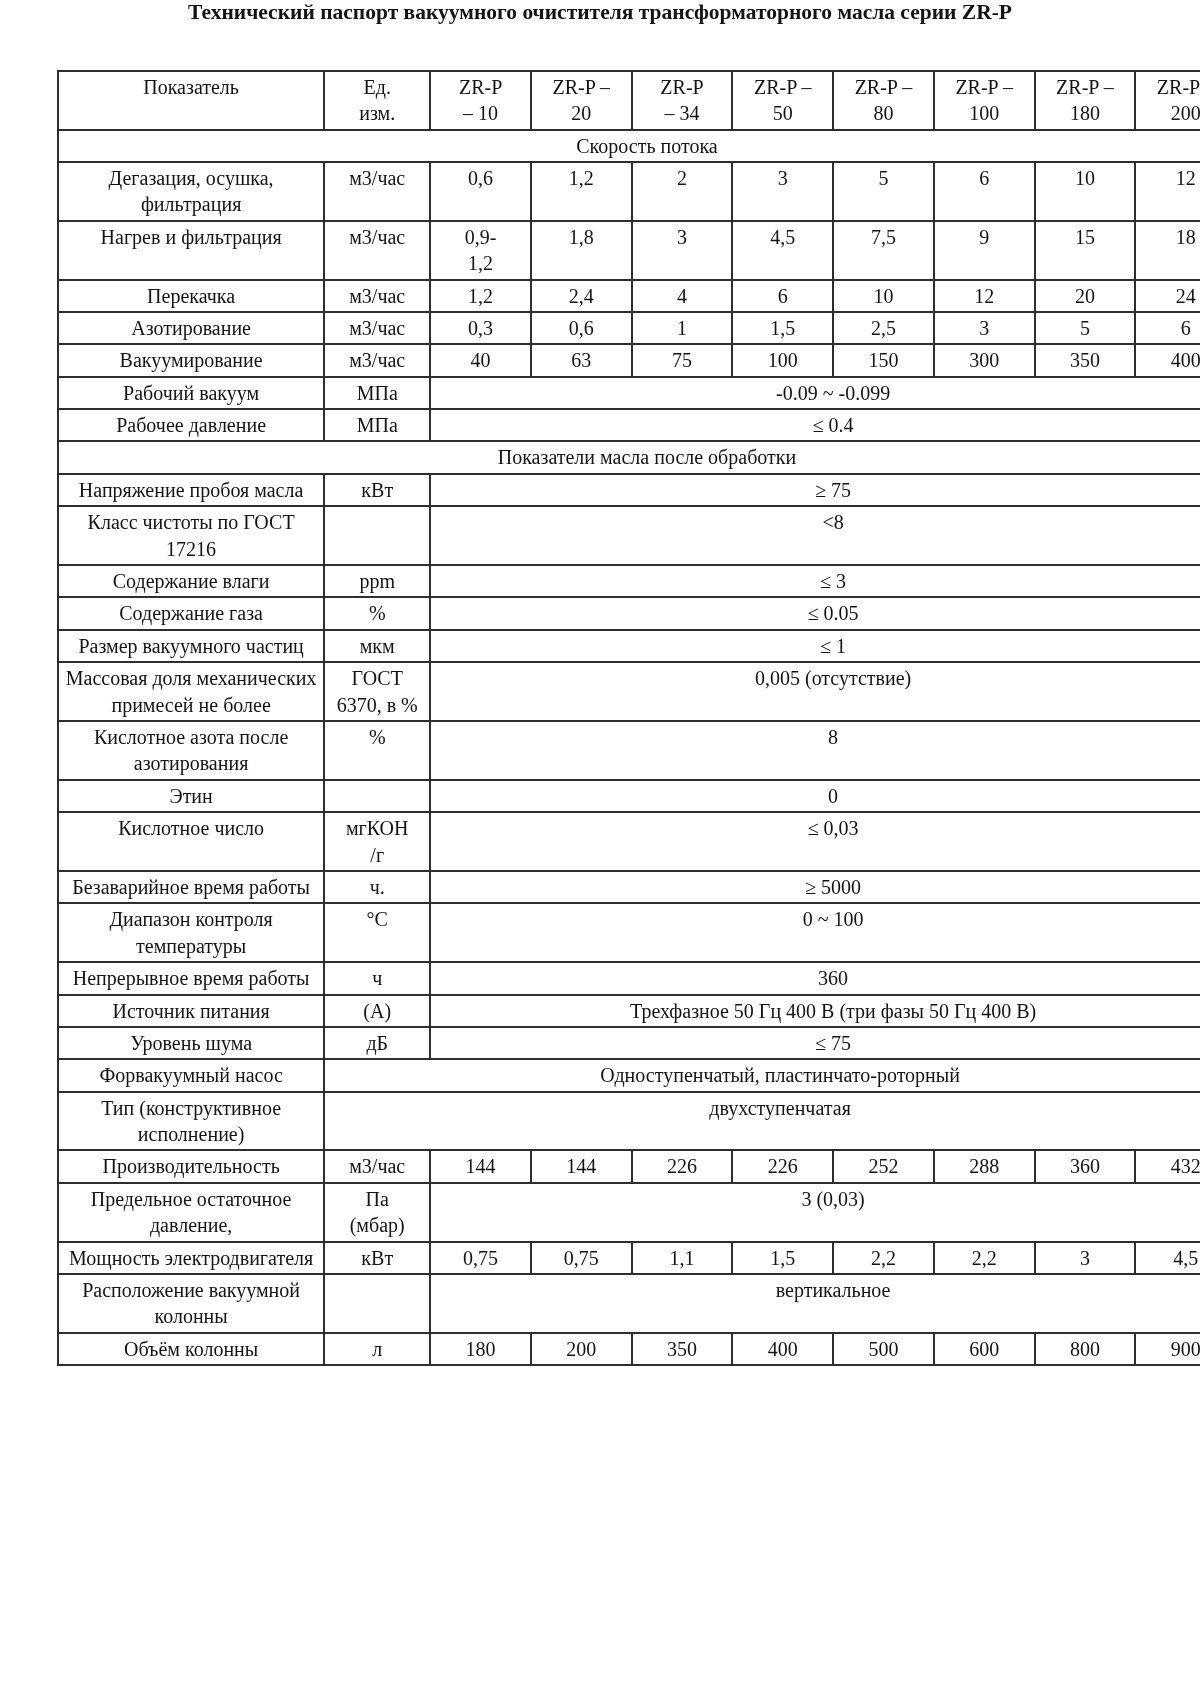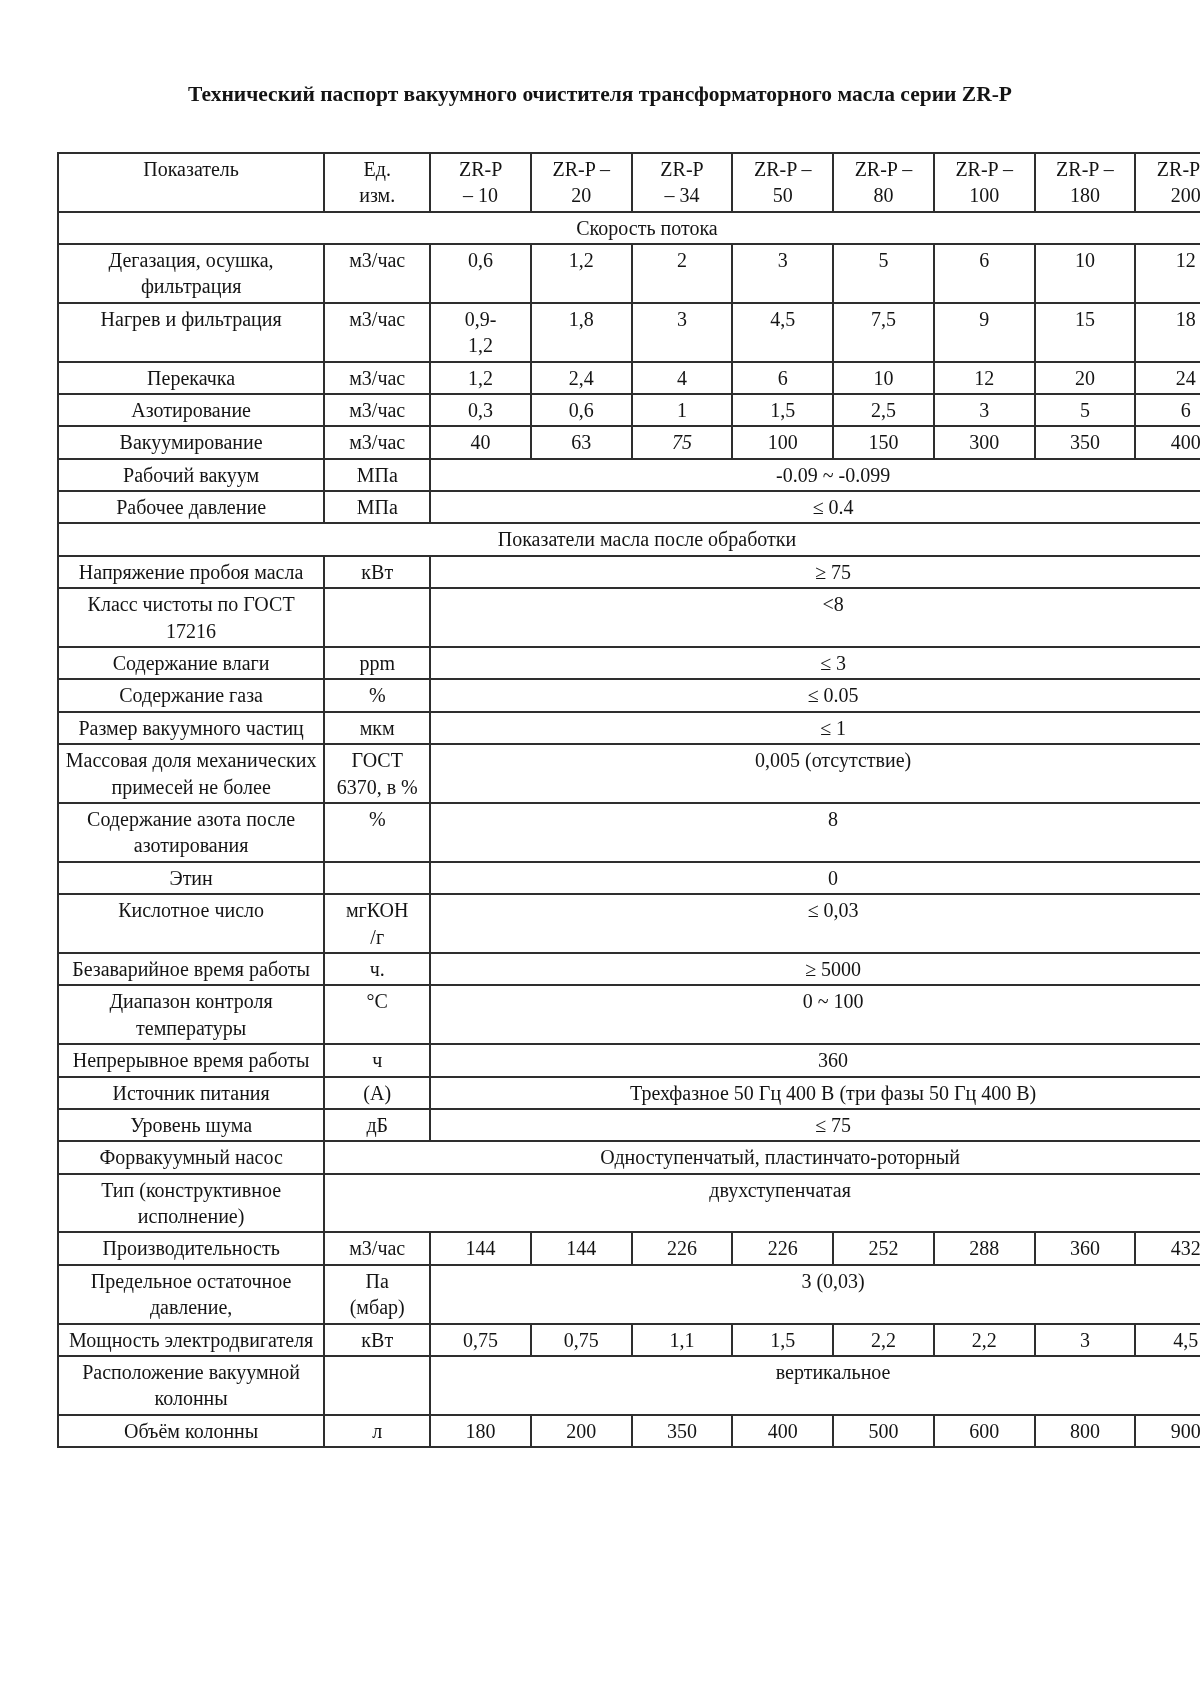--- a/index.html
+++ b/index.html
@@ -8,21 +8,20 @@
     background: #ffffff;
   }
   body {
     width: 1200px;
     height: 1698px;
     font-family: "Liberation Serif", "DejaVu Serif", serif;
     color: #141414;
     position: relative;
   }
   .page {
-    padding-top: 82px;
   }
   .doc-title {
     font-size: 21.5px;
     font-weight: bold;
     text-align: center;
     margin: 0 60px 44px 60px;
     line-height: 1.2;
   }
   table.spec {
     border-collapse: collapse;
@@ -45,21 +44,21 @@
   col.c-unit  { width: 9.0%;  }
   col.c-model { width: 8.55%; }
   td.section-cell {
     font-weight: bold;
     padding: 2px 6px;
     margin-left: 8px;
   }
   td.bold-name {
     font-weight: bold;
   }
-  td.align-left { text-align: left; font-style: italic; }
+  td.align-left { text-align: left; }
 </style>
 </head>
 <body>
 
 <div class="page">
   <h1 class="doc-title">Технический паспорт вакуумного очистителя трансформаторного масла серии ZR-P</h1>
 
   <table class="spec">
     <colgroup>
       <col class="c-name">
@@ -196,21 +195,21 @@
           <td>Размер вакуумного частиц</td>
           <td>мкм</td>
           <td colspan="8">≤ 1</td>
         </tr>
         <tr>
           <td>Массовая доля механических примесей не более</td>
           <td>ГОСТ 6370, в %</td>
           <td colspan="8">0,005 (отсутствие)</td>
         </tr>
         <tr>
-          <td>Содержание азота после азотирования</td>
+          <td>Кислотное азота после азотирования</td>
           <td>%</td>
           <td colspan="8">8</td>
         </tr>
         <tr>
           <td>Этин</td>
           <td></td>
           <td colspan="8">0</td>
         </tr>
         <tr>
           <td>Кислотное число</td>

